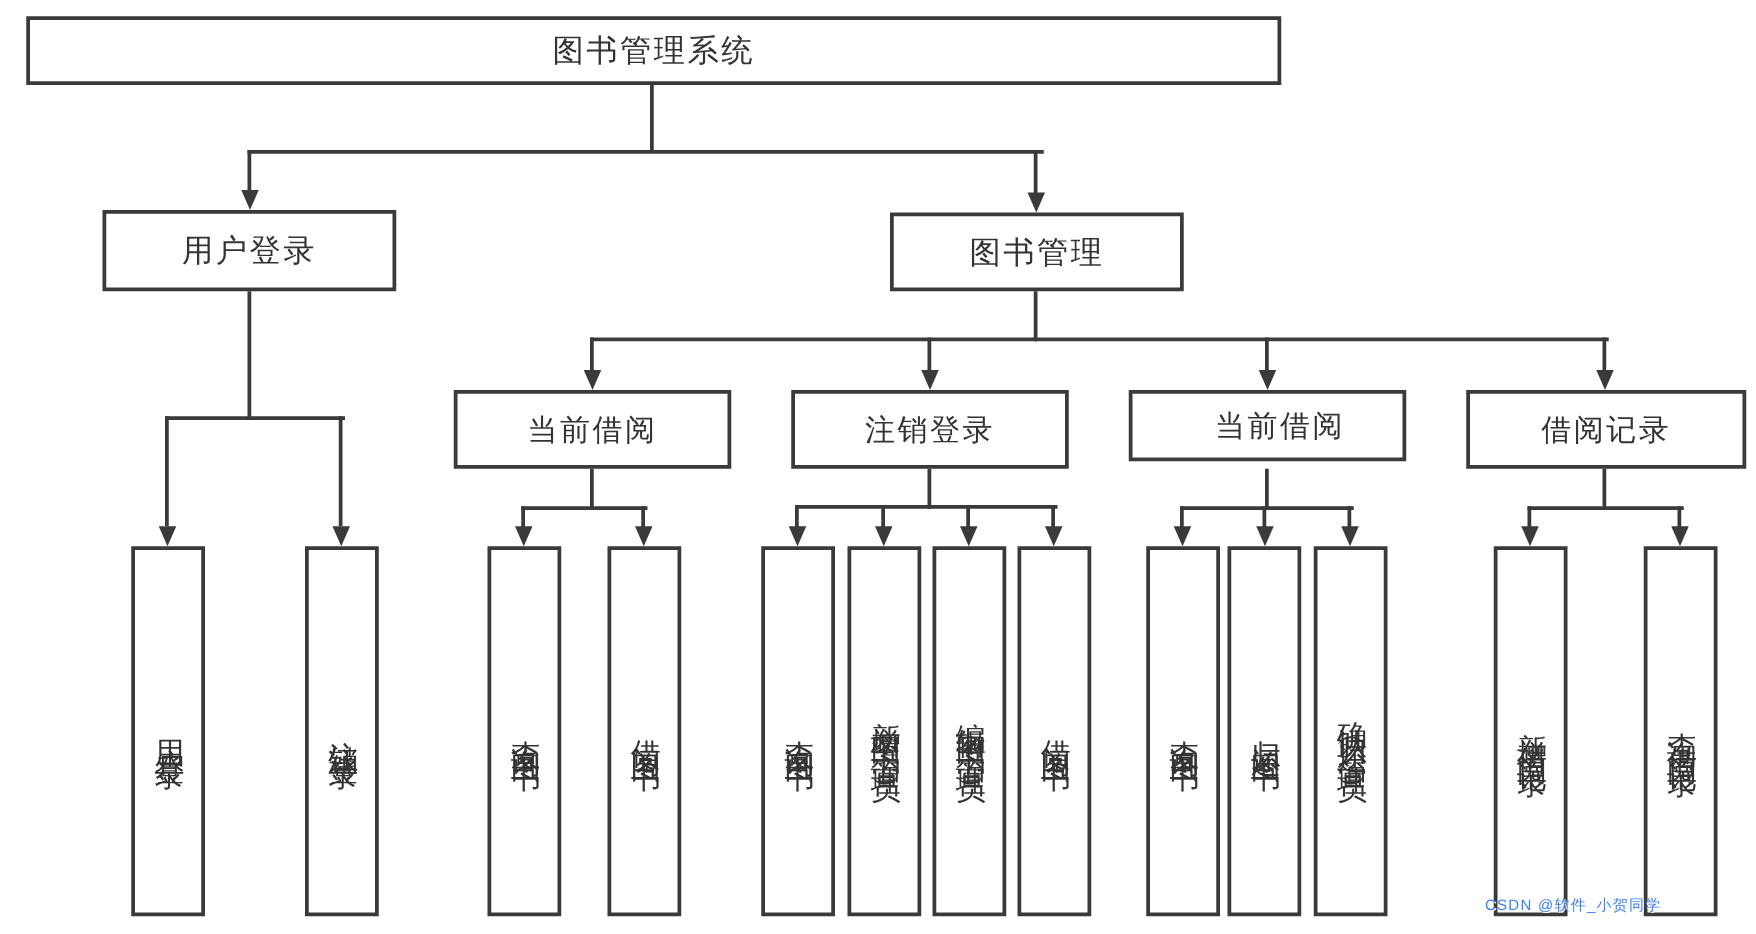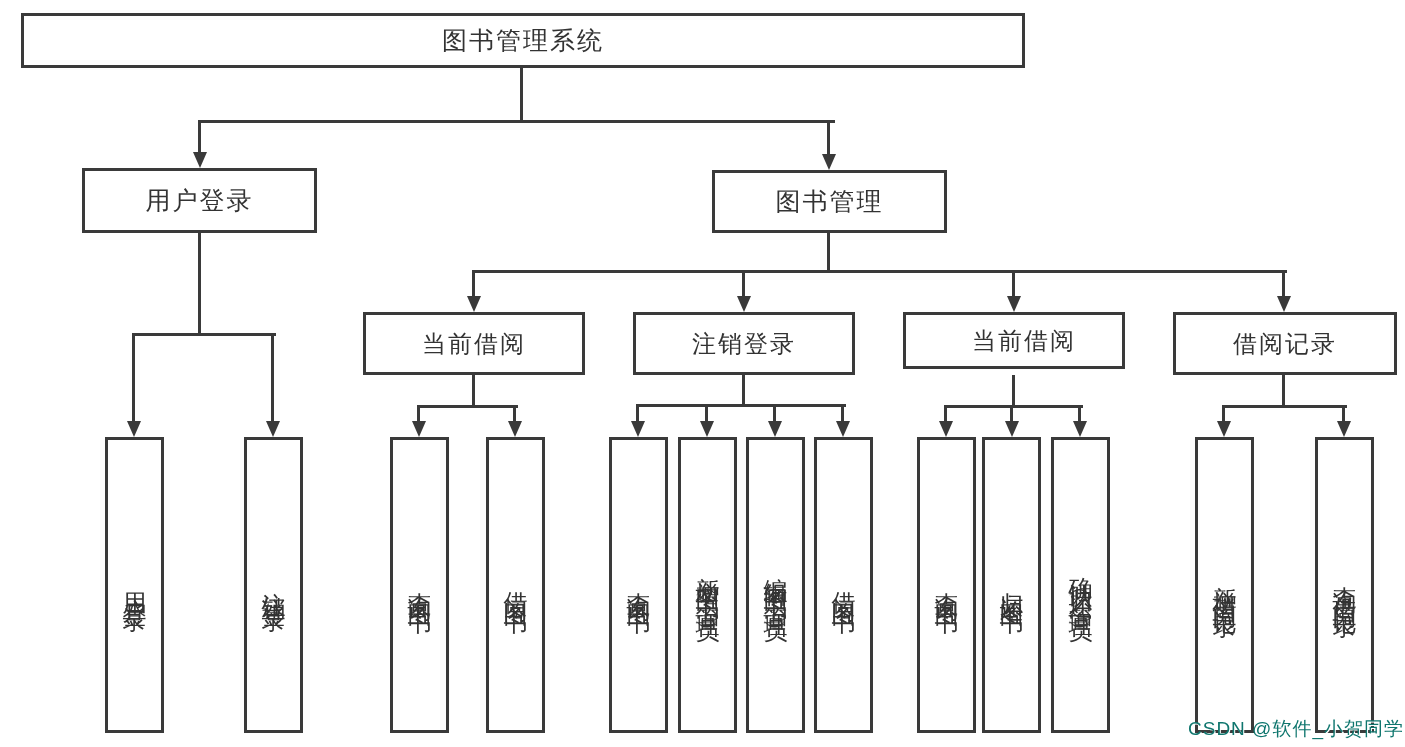--- a/index.html
+++ b/index.html
@@ -22,22 +22,22 @@
     letter-spacing:6px;line-height:1;
   }
   
   .ln{position:absolute;background:#3a3a3a;}
   .head{
     position:absolute;width:0;height:0;
     border-left:7px solid transparent;border-right:7px solid transparent;
     border-top:16px solid #3a3a3a;
   }
   .watermark{
-    position:absolute;left:1188px;top:716px;font-size:19px;
-    color:#0f766e;letter-spacing:1px;white-space:nowrap;z-index:5;
+    position:absolute;left:1188px;top:716px;font-size:12px;
+    color:#3b82f6;letter-spacing:1px;white-space:nowrap;z-index:5;
     text-shadow:1px 1px 0 #fff;
   }
 </style>
 </head>
 <body>
 
 <div class="stage">
 
   <div class="node hbox" style="left:21px;top:13px;width:1004px;height:55px;">
     <span>图书管理系统</span>

